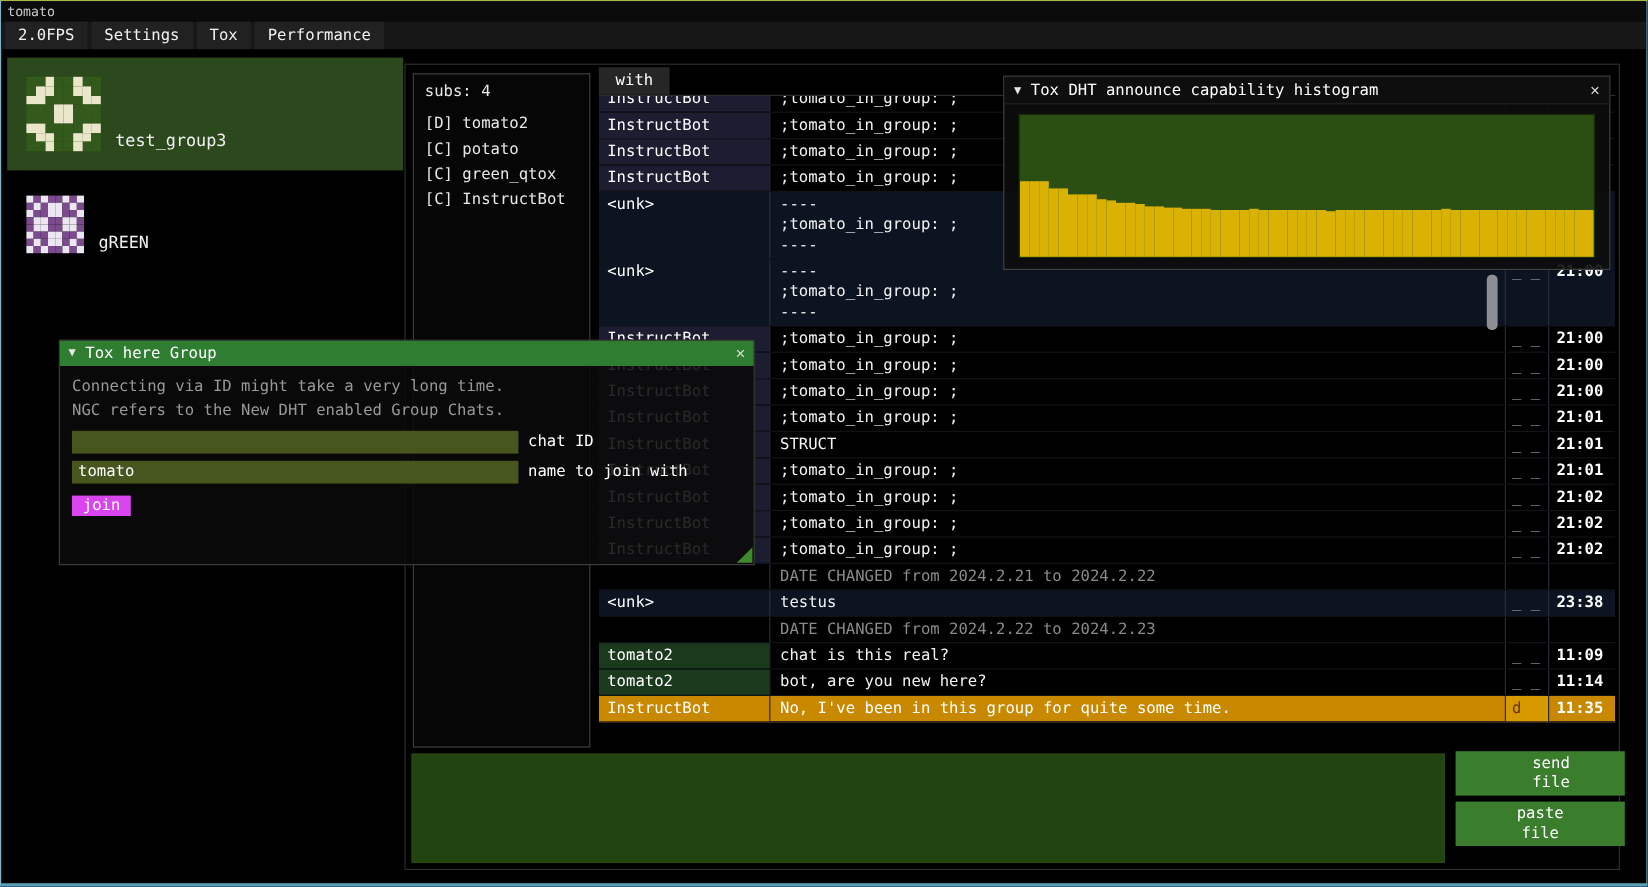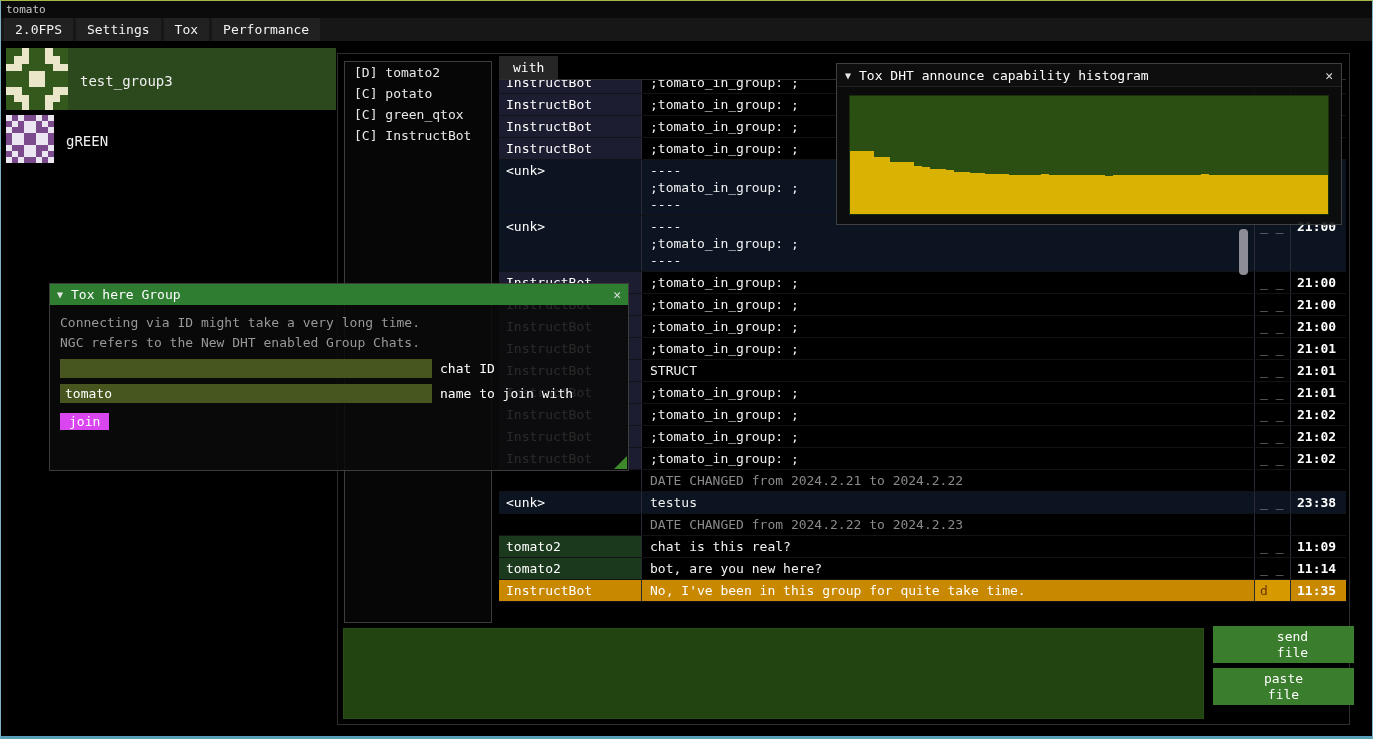--- a/index.html
+++ b/index.html
@@ -5,21 +5,21 @@
   html,body{margin:0;padding:0;background:#222;}
   .window{position:relative;width:1373px;height:739px;background:#000;
     border-top:1px solid #a9b545;border-left:1px solid #7fb3c6;border-right:1px solid #7fb3c6;border-bottom:3px solid #58a0b8;
     box-sizing:border-box;font-family:"DejaVu Sans Mono",monospace;color:#e8e8e8;overflow:hidden;}
   
   .titlebar{position:absolute;left:0;top:0;right:0;height:17px;background:#0b0b0b;font-size:11px;line-height:17px;padding-left:5px;color:#c8c8c8;}
   .menubar{position:absolute;left:0;top:17px;right:0;height:23px;background:#171717;display:flex;gap:3px;padding-left:3px;}
   .menu-item{padding:0 11px;line-height:23px;font-size:13px;background:#212121;color:#f2f2f2;cursor:default;}
   
   .group-list{position:absolute;left:5px;top:47px;width:330px;}
-  .group-item{display:flex;align-items:center;padding:0;margin-bottom:5px;}
+  .group-item{display:flex;align-items:flex-end;padding:16px;margin-bottom:5px;}
   .group-item.selected{background:#2c491d;}
   .avatar{display:grid;flex:none;}
   .group-name{margin-left:12px;margin-top:4px;font-size:14px;color:#f0f0f0;}
   
   .subs-panel{position:absolute;left:343px;top:60px;width:148px;height:562px;border:1px solid #3d3d3d;box-sizing:border-box;background:#060606;font-size:13px;}
   .subs-header{padding:7px 9px 9px;}
   .sub-item{padding:2px 9px;line-height:17px;white-space:pre;}
   
   .chat-frame{position:absolute;left:336px;top:52px;width:1013px;height:672px;border:1px solid #2e2e2e;box-sizing:border-box;pointer-events:none;}
   .tabbar{position:absolute;left:498px;top:55px;width:847px;height:24px;border-bottom:1px solid #2c2c2c;box-sizing:border-box;}
@@ -218,20 +218,21 @@
           <div style="background: rgb(123, 75, 142);"></div>
           <div style="background: rgb(236, 230, 242);"></div>
           <div style="background: rgb(123, 75, 142);"></div>
           <div style="background: rgb(236, 230, 242);"></div>
         </div>
         <div class="group-name">gREEN</div>
       </div>
     </div>
 
   <div class="subs-panel">
+    <div class="subs-header">subs: 4</div>
     <div>
         <div class="sub-item">[D] tomato2</div>
         <div class="sub-item">[C] potato</div>
         <div class="sub-item">[C] green_qtox</div>
         <div class="sub-item">[C] InstructBot</div>
       </div>
   </div>
 
   <div class="chat-frame"></div>
 
@@ -356,21 +357,21 @@
           <div class="cell time">11:09</div>
         </div>
         <div class="chat-row who-tomato2">
           <div class="cell name">tomato2</div>
           <div class="cell msg"><div class="msg-line">bot, are you new here?</div></div>
           <div class="cell flags">_ _</div>
           <div class="cell time">11:14</div>
         </div>
         <div class="chat-row who-instructbot highlight">
           <div class="cell name">InstructBot</div>
-          <div class="cell msg"><div class="msg-line">No, I've been in this group for quite take time.</div></div>
+          <div class="cell msg"><div class="msg-line">No, I've been in this group for quite some time.</div></div>
           <div class="cell flags">d</div>
           <div class="cell time">11:35</div>
         </div>
       </div>
   </div>
 
   <div class="chat-scrollbar"></div>
 
   <textarea class="composer-input" style=""></textarea>
 

